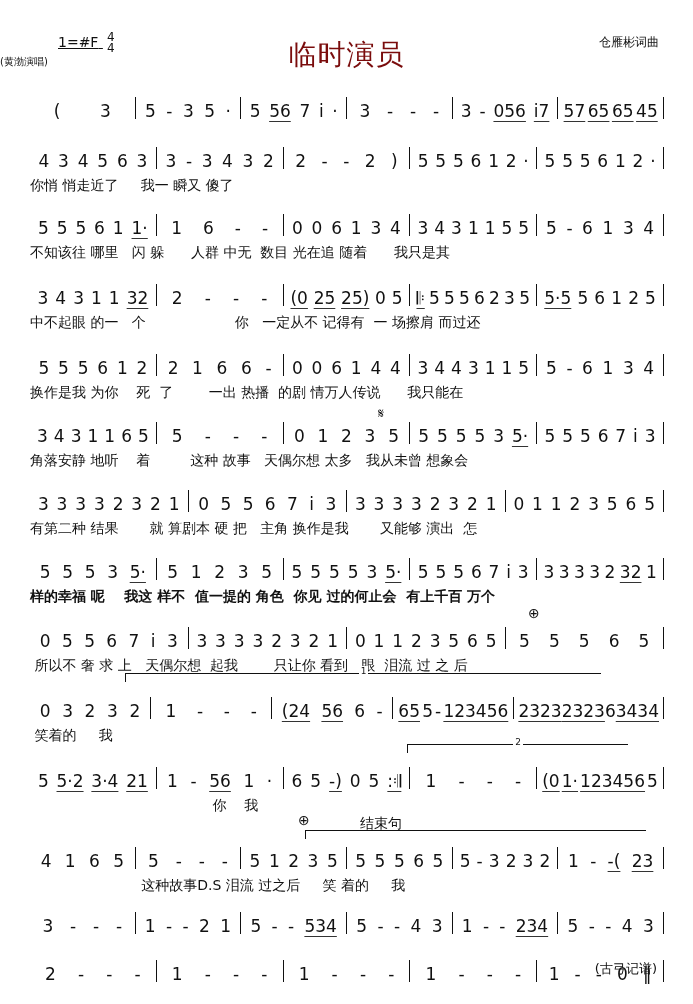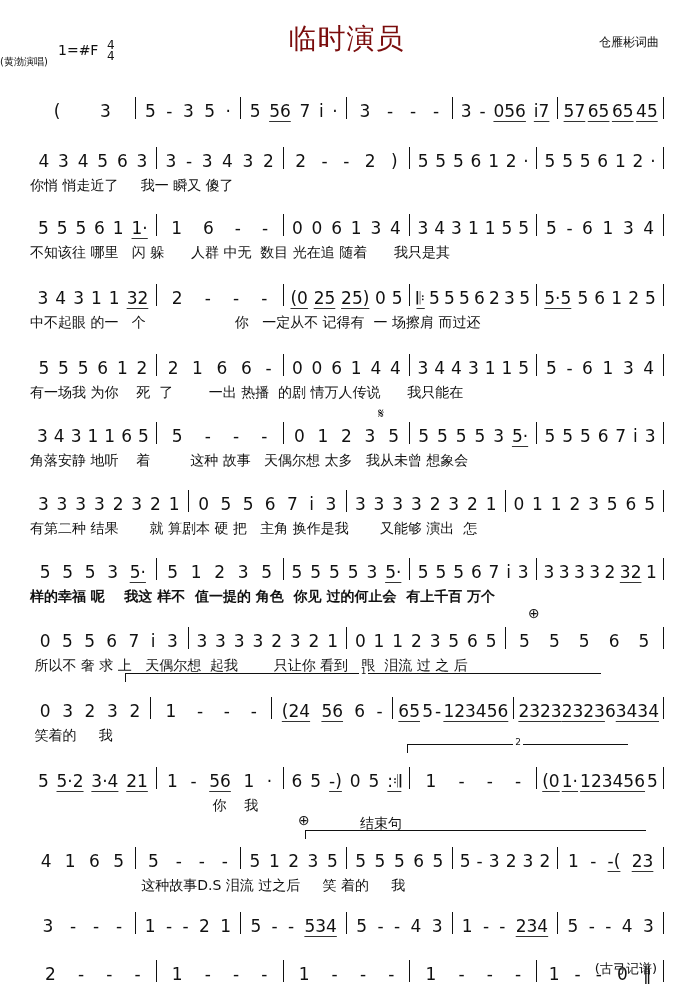--- a/index.html
+++ b/index.html
@@ -1,21 +1,21 @@
 <!DOCTYPE html>
 <html><head>
 <meta charset="utf-8">
 <style>
   html, body { margin: 0; padding: 0; background: #ffffff; }
   body { width: 693px; height: 1004px; position: relative; overflow: hidden;
          font-family: "DejaVu Sans", "Liberation Sans", sans-serif; color: #111; }
-  .key { position: absolute; left: 58px; top: 40px; font-size: 14px; }
+  .key { position: absolute; left: 58px; top: 32px; font-size: 14px; text-decoration: underline; }
   .key .frac { display: inline-block; vertical-align: middle; text-align: center; font-size: 12px; line-height: 11px; margin-left: 4px; }
   .key .frac span { display: block; }
-  .title { position: absolute; left: 0; width: 693px; top: 20px; text-align: center; font-size: 28px; color: #7a0c0c; letter-spacing: 1px; }
+  .title { position: absolute; left: 0; width: 693px; top: 36px; text-align: center; font-size: 28px; color: #7a0c0c; letter-spacing: 1px; }
   .singer { position: absolute; left: 0; width: 693px; top: 55px; text-align: left; font-size: 10px; }
   .credit { position: absolute; right: 34px; top: 34px; font-size: 12px; }
   .line { position: absolute; left: 30px; width: 634px; height: 26px; display: flex; align-items: flex-end; font-size: 17px; white-space: pre; }
   .measure { flex: 1; display: flex; justify-content: space-around; align-items: flex-end; padding: 0 4px; }
   .note { display: inline-block; text-decoration: underline; text-decoration-color: #333; text-underline-offset: 4px; }
   .note.plain { text-decoration: none; }
   .bar { width: 1px; height: 22px; background: #111; margin-bottom: 2px; }
   .lyric { position: absolute; left: 30px; width: 634px; font-size: 14px; white-space: pre; display: flex; }
   .sign { position: absolute; font-size: 14px; }
   .bracket { position: absolute; border-top: 1px solid #111; border-left: 1px solid #111; height: 8px; font-size: 9px; text-align: center; }
@@ -38,21 +38,21 @@
 
 <div id="score">
     <div class="line" style="top: 95px;"><div class="measure"><span class="note plain">(</span><span class="note plain">3</span></div><div class="bar"></div><div class="measure"><span class="note plain">5</span><span class="note plain">-</span><span class="note plain">3</span><span class="note plain">5</span><span class="note plain">·</span></div><div class="bar"></div><div class="measure"><span class="note plain">5</span><span class="note">56</span><span class="note plain">7</span><span class="note plain">i</span><span class="note plain">·</span></div><div class="bar"></div><div class="measure"><span class="note plain">3</span><span class="note plain">-</span><span class="note plain">-</span><span class="note plain">-</span></div><div class="bar"></div><div class="measure"><span class="note plain">3</span><span class="note plain">-</span><span class="note">056</span><span class="note">i7</span></div><div class="bar"></div><div class="measure"><span class="note">57</span><span class="note">65</span><span class="note">65</span><span class="note">45</span></div><div class="bar"></div></div>
     <div class="line" style="top: 145px;"><div class="measure"><span class="note plain">4</span><span class="note plain">3</span><span class="note plain">4</span><span class="note plain">5</span><span class="note plain">6</span><span class="note plain">3</span></div><div class="bar"></div><div class="measure"><span class="note plain">3</span><span class="note plain">-</span><span class="note plain">3</span><span class="note plain">4</span><span class="note plain">3</span><span class="note plain">2</span></div><div class="bar"></div><div class="measure"><span class="note plain">2</span><span class="note plain">-</span><span class="note plain">-</span><span class="note plain">2</span><span class="note plain">)</span></div><div class="bar"></div><div class="measure"><span class="note plain">5</span><span class="note plain">5</span><span class="note plain">5</span><span class="note plain">6</span><span class="note plain">1</span><span class="note plain">2</span><span class="note plain">·</span></div><div class="bar"></div><div class="measure"><span class="note plain">5</span><span class="note plain">5</span><span class="note plain">5</span><span class="note plain">6</span><span class="note plain">1</span><span class="note plain">2</span><span class="note plain">·</span></div><div class="bar"></div></div>
     <div class="lyric" style="top: 177px;">你悄 悄走近了     我一 瞬又 傻了</div>
     <div class="line" style="top: 212px;"><div class="measure"><span class="note plain">5</span><span class="note plain">5</span><span class="note plain">5</span><span class="note plain">6</span><span class="note plain">1</span><span class="note">1·</span></div><div class="bar"></div><div class="measure"><span class="note plain">1</span><span class="note plain">6</span><span class="note plain">-</span><span class="note plain">-</span></div><div class="bar"></div><div class="measure"><span class="note plain">0</span><span class="note plain">0</span><span class="note plain">6</span><span class="note plain">1</span><span class="note plain">3</span><span class="note plain">4</span></div><div class="bar"></div><div class="measure"><span class="note plain">3</span><span class="note plain">4</span><span class="note plain">3</span><span class="note plain">1</span><span class="note plain">1</span><span class="note plain">5</span><span class="note plain">5</span></div><div class="bar"></div><div class="measure"><span class="note plain">5</span><span class="note plain">-</span><span class="note plain">6</span><span class="note plain">1</span><span class="note plain">3</span><span class="note plain">4</span></div><div class="bar"></div></div>
     <div class="lyric" style="top: 244px;">不知该往 哪里   闪 躲      人群 中无  数目 光在追 随着      我只是其</div>
     <div class="line" style="top: 282px;"><div class="measure"><span class="note plain">3</span><span class="note plain">4</span><span class="note plain">3</span><span class="note plain">1</span><span class="note plain">1</span><span class="note">32</span></div><div class="bar"></div><div class="measure"><span class="note plain">2</span><span class="note plain">-</span><span class="note plain">-</span><span class="note plain">-</span></div><div class="bar"></div><div class="measure"><span class="note">(0</span><span class="note">25</span><span class="note">25)</span><span class="note plain">0</span><span class="note plain">5</span></div><div class="bar"></div><div class="measure"><span class="note">𝄆</span><span class="note plain">5</span><span class="note plain">5</span><span class="note plain">5</span><span class="note plain">6</span><span class="note plain">2</span><span class="note plain">3</span><span class="note plain">5</span></div><div class="bar"></div><div class="measure"><span class="note">5·5</span><span class="note plain">5</span><span class="note plain">6</span><span class="note plain">1</span><span class="note plain">2</span><span class="note plain">5</span></div><div class="bar"></div></div>
     <div class="lyric" style="top: 314px; text-align: right;">中不起眼 的一   个                    你   一定从不 记得有  一 场擦肩 而过还</div>
     <div class="line" style="top: 352px;"><div class="measure"><span class="note plain">5</span><span class="note plain">5</span><span class="note plain">5</span><span class="note plain">6</span><span class="note plain">1</span><span class="note plain">2</span></div><div class="bar"></div><div class="measure"><span class="note plain">2</span><span class="note plain">1</span><span class="note plain">6</span><span class="note plain">6</span><span class="note plain">-</span></div><div class="bar"></div><div class="measure"><span class="note plain">0</span><span class="note plain">0</span><span class="note plain">6</span><span class="note plain">1</span><span class="note plain">4</span><span class="note plain">4</span></div><div class="bar"></div><div class="measure"><span class="note plain">3</span><span class="note plain">4</span><span class="note plain">4</span><span class="note plain">3</span><span class="note plain">1</span><span class="note plain">1</span><span class="note plain">5</span></div><div class="bar"></div><div class="measure"><span class="note plain">5</span><span class="note plain">-</span><span class="note plain">6</span><span class="note plain">1</span><span class="note plain">3</span><span class="note plain">4</span></div><div class="bar"></div></div>
-    <div class="lyric" style="top: 384px;">有一场我 为你    死  了        一出 热播  的剧 情万人传说      我只能在</div>
+    <div class="lyric" style="top: 384px;">换作是我 为你    死  了        一出 热播  的剧 情万人传说      我只能在</div>
     <div class="line" style="top: 420px;"><div class="measure"><span class="note plain">3</span><span class="note plain">4</span><span class="note plain">3</span><span class="note plain">1</span><span class="note plain">1</span><span class="note plain">6</span><span class="note plain">5</span></div><div class="bar"></div><div class="measure"><span class="note plain">5</span><span class="note plain">-</span><span class="note plain">-</span><span class="note plain">-</span></div><div class="bar"></div><div class="measure"><span class="note plain">0</span><span class="note plain">1</span><span class="note plain">2</span><span class="note plain">3</span><span class="note plain">5</span></div><div class="bar"></div><div class="measure"><span class="note plain">5</span><span class="note plain">5</span><span class="note plain">5</span><span class="note plain">5</span><span class="note plain">3</span><span class="note">5·</span></div><div class="bar"></div><div class="measure"><span class="note plain">5</span><span class="note plain">5</span><span class="note plain">5</span><span class="note plain">6</span><span class="note plain">7</span><span class="note plain">i</span><span class="note plain">3</span></div><div class="bar"></div></div>
     <div class="lyric" style="top: 452px;">角落安静 地听    着         这种 故事   天偶尔想 太多   我从未曾 想象会</div>
     <div class="line" style="top: 488px;"><div class="measure"><span class="note plain">3</span><span class="note plain">3</span><span class="note plain">3</span><span class="note plain">3</span><span class="note plain">2</span><span class="note plain">3</span><span class="note plain">2</span><span class="note plain">1</span></div><div class="bar"></div><div class="measure"><span class="note plain">0</span><span class="note plain">5</span><span class="note plain">5</span><span class="note plain">6</span><span class="note plain">7</span><span class="note plain">i</span><span class="note plain">3</span></div><div class="bar"></div><div class="measure"><span class="note plain">3</span><span class="note plain">3</span><span class="note plain">3</span><span class="note plain">3</span><span class="note plain">2</span><span class="note plain">3</span><span class="note plain">2</span><span class="note plain">1</span></div><div class="bar"></div><div class="measure"><span class="note plain">0</span><span class="note plain">1</span><span class="note plain">1</span><span class="note plain">2</span><span class="note plain">3</span><span class="note plain">5</span><span class="note plain">6</span><span class="note plain">5</span></div><div class="bar"></div></div>
     <div class="lyric" style="top: 520px;">有第二种 结果       就 算剧本 硬 把   主角 换作是我       又能够 演出  怎</div>
     <div class="line" style="top: 556px;"><div class="measure"><span class="note plain">5</span><span class="note plain">5</span><span class="note plain">5</span><span class="note plain">3</span><span class="note">5·</span></div><div class="bar"></div><div class="measure"><span class="note plain">5</span><span class="note plain">1</span><span class="note plain">2</span><span class="note plain">3</span><span class="note plain">5</span></div><div class="bar"></div><div class="measure"><span class="note plain">5</span><span class="note plain">5</span><span class="note plain">5</span><span class="note plain">5</span><span class="note plain">3</span><span class="note">5·</span></div><div class="bar"></div><div class="measure"><span class="note plain">5</span><span class="note plain">5</span><span class="note plain">5</span><span class="note plain">6</span><span class="note plain">7</span><span class="note plain">i</span><span class="note plain">3</span></div><div class="bar"></div><div class="measure"><span class="note plain">3</span><span class="note plain">3</span><span class="note plain">3</span><span class="note plain">3</span><span class="note plain">2</span><span class="note">32</span><span class="note plain">1</span></div><div class="bar"></div></div>
     <div class="lyric" style="top: 588px; font-weight: bold;">样的幸福 呢    我这 样不  值一提的 角色  你见 过的何止会  有上千百 万个</div>
     <div class="line" style="top: 625px;"><div class="measure"><span class="note plain">0</span><span class="note plain">5</span><span class="note plain">5</span><span class="note plain">6</span><span class="note plain">7</span><span class="note plain">i</span><span class="note plain">3</span></div><div class="bar"></div><div class="measure"><span class="note plain">3</span><span class="note plain">3</span><span class="note plain">3</span><span class="note plain">3</span><span class="note plain">2</span><span class="note plain">3</span><span class="note plain">2</span><span class="note plain">1</span></div><div class="bar"></div><div class="measure"><span class="note plain">0</span><span class="note plain">1</span><span class="note plain">1</span><span class="note plain">2</span><span class="note plain">3</span><span class="note plain">5</span><span class="note plain">6</span><span class="note plain">5</span></div><div class="bar"></div><div class="measure"><span class="note plain">5</span><span class="note plain">5</span><span class="note plain">5</span><span class="note plain">6</span><span class="note plain">5</span></div><div class="bar"></div></div>
     <div class="lyric" style="top: 657px;"> 所以不 奢 求 上   天偶尔想  起我        只让你 看到   眼  泪流 过 之 后</div>
     <div class="line" style="top: 695px;"><div class="measure"><span class="note plain">0</span><span class="note plain">3</span><span class="note plain">2</span><span class="note plain">3</span><span class="note plain">2</span></div><div class="bar"></div><div class="measure"><span class="note plain">1</span><span class="note plain">-</span><span class="note plain">-</span><span class="note plain">-</span></div><div class="bar"></div><div class="measure"><span class="note">(24</span><span class="note">56</span><span class="note plain">6</span><span class="note plain">-</span></div><div class="bar"></div><div class="measure"><span class="note">65</span><span class="note plain">5</span><span class="note plain">-</span><span class="note">123456</span></div><div class="bar"></div><div class="measure"><span class="note">2323</span><span class="note">2323</span><span class="note plain">6</span><span class="note">3434</span></div><div class="bar"></div></div>
     <div class="lyric" style="top: 727px; text-align: center;"> 笑着的     我</div>

